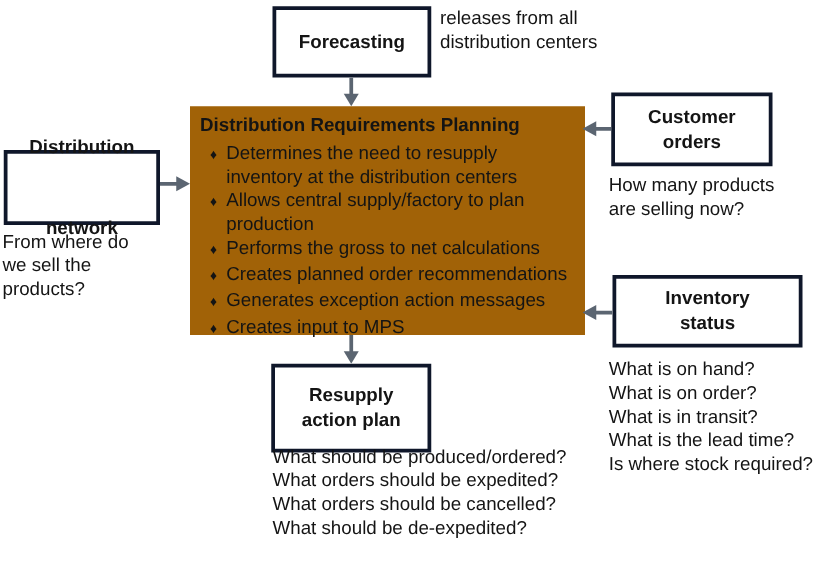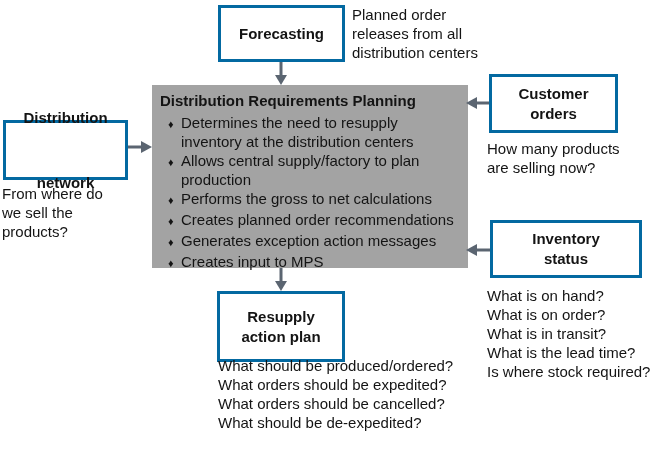--- a/index.html
+++ b/index.html
@@ -2,45 +2,44 @@
 <html><head>
 <meta charset="utf-8">
 <style>
   html,body { margin:0; padding:0; background:#ffffff; }
   .canvas {
     position:relative; width:656px; height:451px; background:#ffffff;
     font-family:"Liberation Sans", sans-serif; color:#141414; overflow:hidden;
   }
   .box {
     position:absolute; box-sizing:border-box;
-    border:3px solid #0369a1; background:#ffffff;
+    border:3px solid #0f172a; background:#ffffff;
     display:flex; flex-direction:column; align-items:center; justify-content:center;
     font-weight:bold; font-size:15px; line-height:20px; text-align:center;
   }
   .note { position:absolute; font-size:15px; line-height:19px; white-space:nowrap; }
   .drp {
     position:absolute; left:152px; top:85px; width:316px; height:183px;
-    background:#a3a3a3; box-sizing:border-box; padding:6px 8px 0 8px;
+    background:#a16207; box-sizing:border-box; padding:6px 8px 0 8px;
   }
   .drp-title { font-weight:bold; font-size:15px; line-height:20px; margin-bottom:2px; }
   .bullet { display:flex; font-size:15px; line-height:19px; }
   .bullet .dmd { flex:0 0 auto; width:13px; margin-left:8px; font-size:11px; padding-top:2px; text-align:left; }
   .bullet .btxt { flex:1 1 auto; white-space:nowrap; }
   .arrow { position:absolute; }
 </style>
 </head>
 <body>
 
 <div class="canvas">
 
   <div class="box" style="left:218px; top:5px; width:127px; height:57px;">
     <div>Forecasting</div>
   </div>
   <div class="note" style="left:352px; top:5px;">
-    <div>Planned order</div>
     <div>releases from all</div>
     <div>distribution centers</div>
   </div>
 
   <svg class="arrow" style="left:274px; top:62px;" width="14" height="23">
     <path d="M7 0 V14" stroke="#5b6571" stroke-width="3" fill="none"></path>
     <polygon points="1,13 13,13 7,23" fill="#5b6571"></polygon>
   </svg>
 
   <div class="drp">

